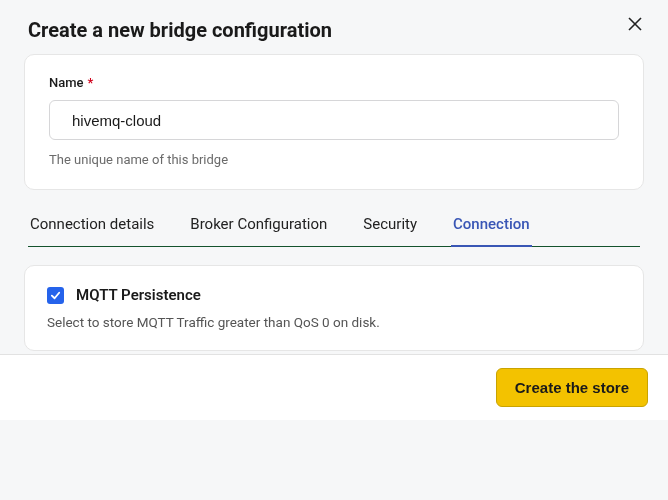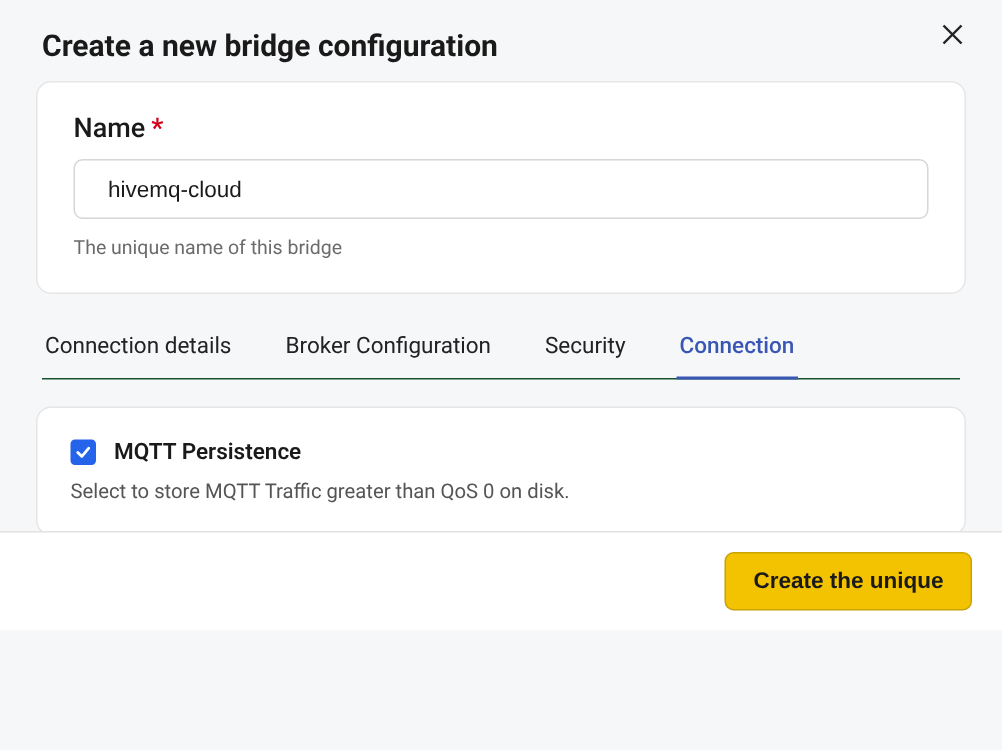--- a/index.html
+++ b/index.html
@@ -56,21 +56,21 @@
     padding: 4px 24px 0 24px;
     overflow: hidden;
   }
   .card {
     background: #fff;
     border: 1px solid var(--card-border);
     border-radius: 10px;
     padding: 20px 24px 22px 24px;
   }
   .field-label {
-    font-size: 18px;
+    font-size: 13px;
     font-weight: 500;
     display: flex;
     align-items: center;
     gap: 4px;
     margin-bottom: 10px;
   }
   .req-mark {
     color: var(--required);
     font-weight: 600;
   }
@@ -213,16 +213,16 @@
           </div>
           <div class="check-label">MQTT Persistence</div>
         </div>
         <div class="check-desc">Select to store MQTT Traffic greater than QoS 0 on disk.</div>
       </div>
     </div>
 
   </div>
 
   <div class="footer">
-    <button class="btn-primary">Create the unique</button>
+    <button class="btn-primary">Create the store</button>
   </div>
 
 </div>
 
 </body></html>

